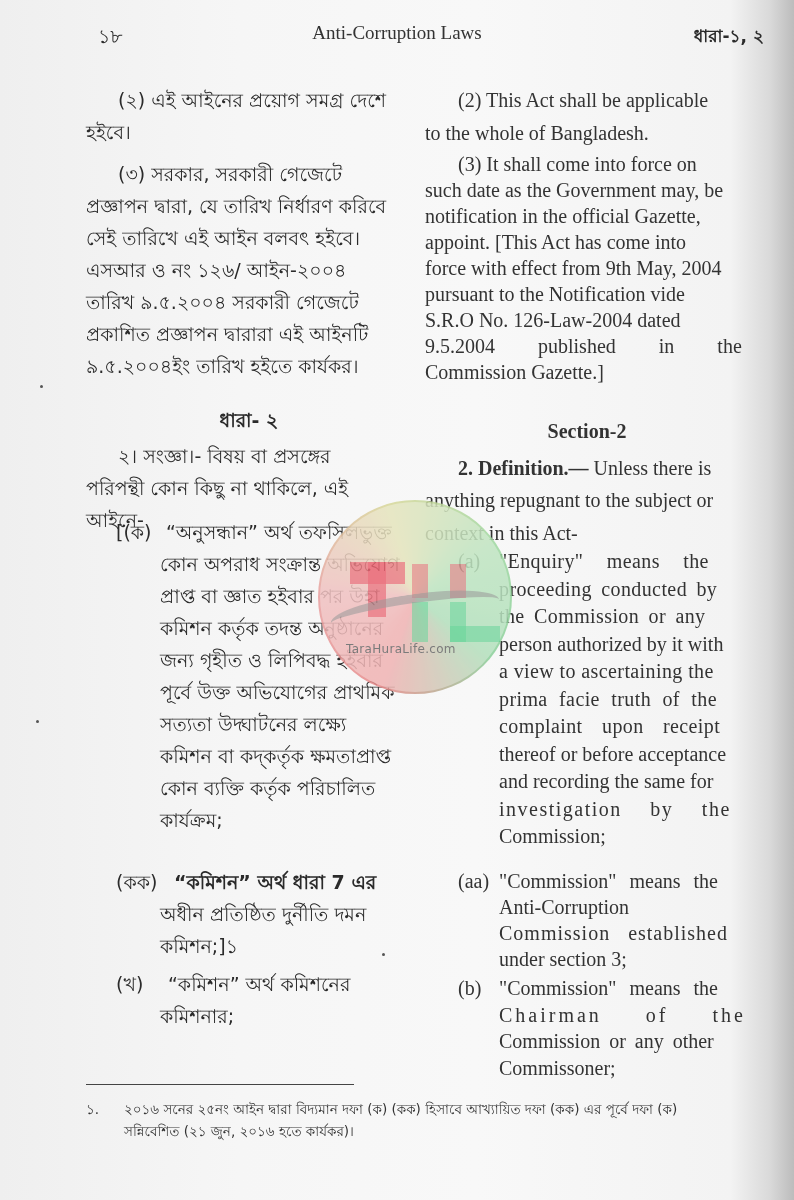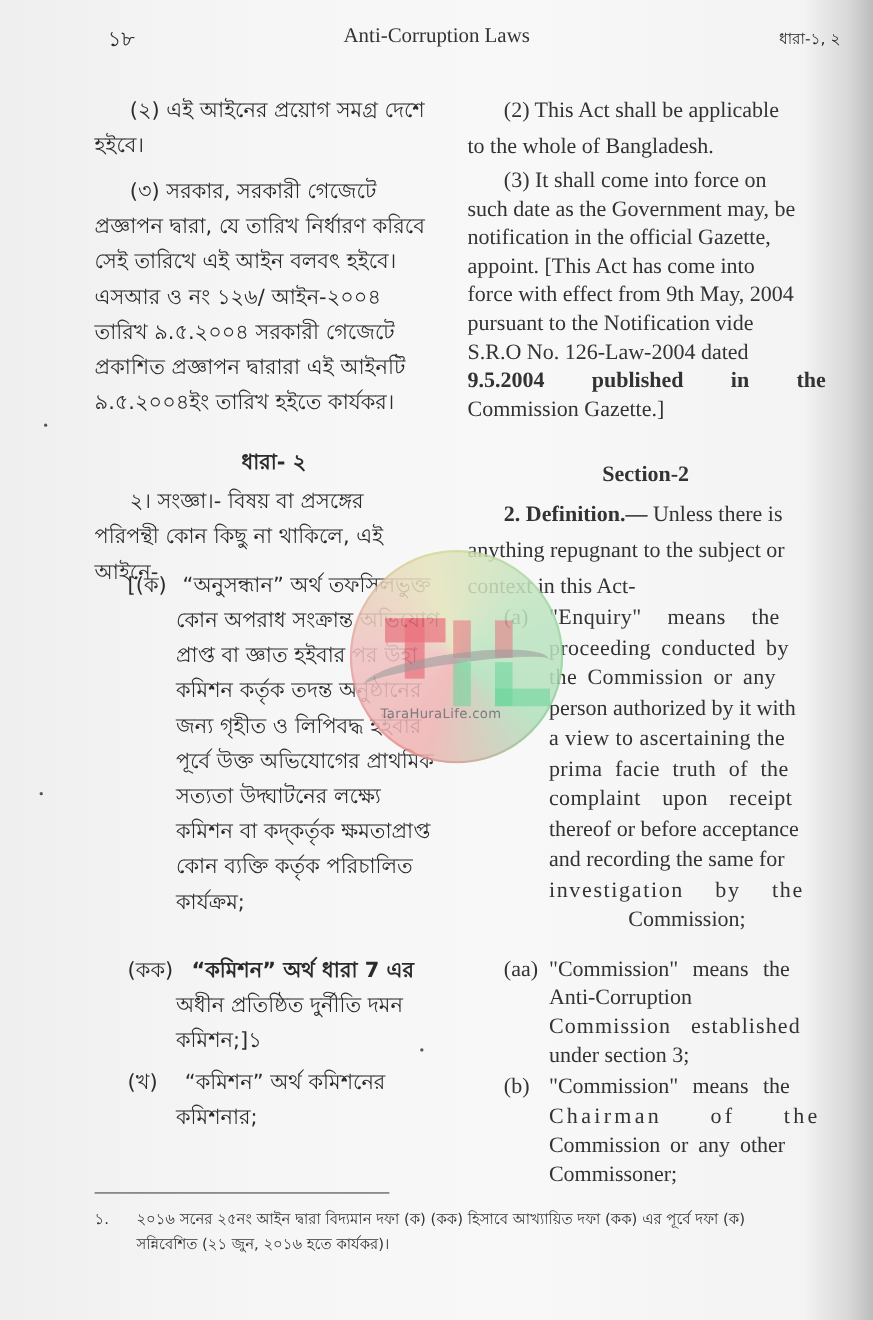--- a/index.html
+++ b/index.html
@@ -34,21 +34,21 @@
   .wm-l3 { position:absolute; left:130px; top:124px; width:50px; height:16px; background:#4fd08a; opacity:.55; }
   .wm-swoosh { position:absolute; left:10px; top:92px; width:170px; height:26px; border-radius:50%; border-top:9px solid #8a8a8a; opacity:.55; transform:rotate(-8deg); }
   .wm-text { position:absolute; left:26px; top:140px; font-family:"DejaVu Sans", sans-serif; font-size:12px; color:#666; letter-spacing:0.3px; }
   .dot { width:3px; height:3px; border-radius:50%; background:#555; }
 </style>
 </head>
 <body>
 
 <div class="abs hdr bn" style="left:98px; top:20px;">১৮</div>
 <div class="abs hdr" style="left:0; width:794px; top:22px; text-align:center; font-family:'Liberation Serif',serif; font-size:19px;">Anti-Corruption Laws</div>
-<div class="abs hdr bn" style="right:30px; top:20px; font-size:14px;">ধারা-১, ২</div>
+<div class="abs hdr bn" style="right:30px; top:20px; font-size:17px;font-weight:bold;">ধারা-১, ২</div>
 
 <div class="abs" style="left:86px; top:84px; width:326px;">
   <div class="bn">
     <div class="line" style="padding-left:32px;">(২) এই আইনের প্রয়োগ সমগ্র দেশে</div>
     <div class="line">হইবে।</div>
   </div>
   <div class="bn" style="margin-top:10px;">
     <div class="spread" style="padding-left:32px;">
         <span>(৩) সরকার, সরকারী গেজেটে</span>
       </div>
@@ -112,21 +112,21 @@
     <div class="line">to the whole of Bangladesh.</div>
   </div>
   <div style="margin-top:2px; line-height:26px;">
     <div class="line" style="padding-left:33px;">(3) It shall come into force on</div>
     <div class="line">such date as the Government may, be</div>
     <div class="line">notification in the official Gazette,</div>
     <div class="line">appoint. [This Act has come into</div>
     <div class="line">force with effect from 9th May, 2004</div>
     <div class="line">pursuant to the Notification vide</div>
     <div class="line">S.R.O No. 126-Law-2004 dated</div>
-    <div class="line" style="word-spacing:38px;font-weight:bold;">9.5.2004 published in the</div>
+    <div class="line" style="word-spacing:38px;">9.5.2004 published in the</div>
     <div class="line">Commission Gazette.]</div>
   </div>
   <div class="bold center" style="margin-top:30px;">Section-2</div>
   <div style="margin-top:4px;">
     <div class="line" style="padding-left:33px;"><span class="bold">2. Definition.—</span> <span>Unless there is</span></div>
     <div class="line">anything repugnant to the subject or</div>
     <div class="line">context in this Act-</div>
   </div>
 </div>
 
@@ -136,21 +136,21 @@
     <div class="line" style="word-spacing:18px;">"Enquiry" means the</div>
     <div class="line" style="word-spacing:4px;">proceeding conducted by</div>
     <div class="line" style="word-spacing:4px;">the Commission or any</div>
     <div class="line" style="letter-spacing:0;">person authorized by it with</div>
     <div class="line">a view to ascertaining the</div>
     <div class="line" style="word-spacing:6px;">prima facie truth of the</div>
     <div class="line" style="word-spacing:14px;">complaint upon receipt</div>
     <div class="line" style="letter-spacing:0;">thereof or before acceptance</div>
     <div class="line" style="letter-spacing:0;">and recording the same for</div>
     <div class="line" style="word-spacing:22px; letter-spacing:1.5px;">investigation by the</div>
-    <div class="line" style="letter-spacing:0;text-align:center;">Commission;</div>
+    <div class="line" style="letter-spacing:0;">Commission;</div>
   </div>
 </div>
 
 <div class="abs en" style="left:458px; top:868px; width:292px; line-height:26px;">
   <span class="abs" style="left:0; top:0;">(aa)</span>
   <div style="padding-left:41px;">
     <div class="line" style="word-spacing:8px;">"Commission" means the</div>
     <div class="line">Anti-Corruption</div>
     <div class="line" style="letter-spacing:1px; word-spacing:12px;">Commission established</div>
     <div class="line">under section 3;</div>

